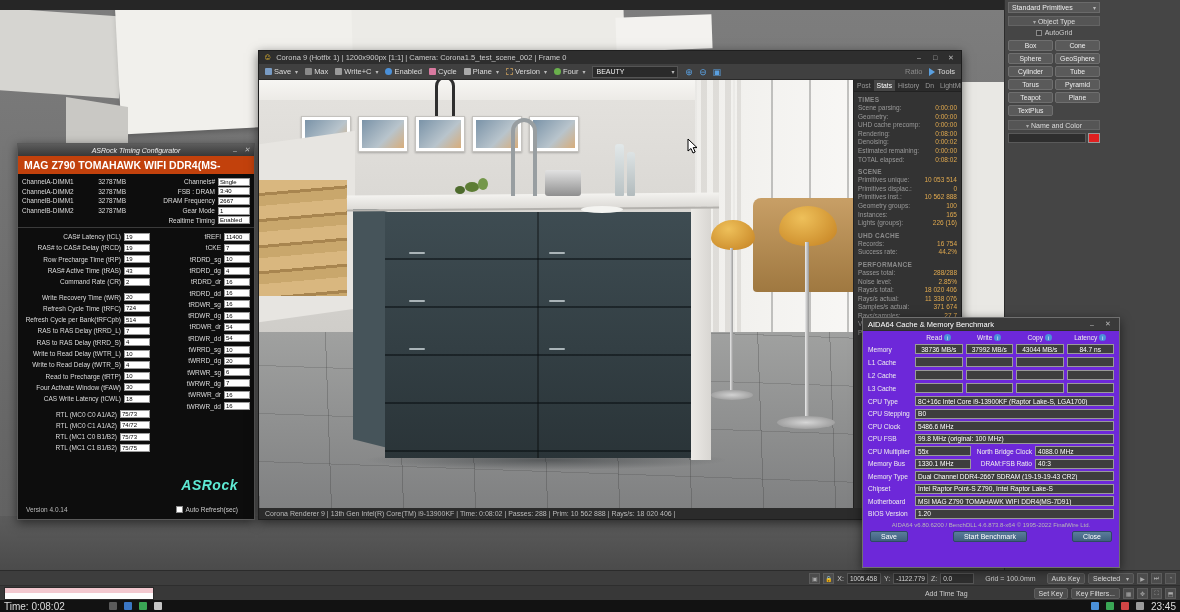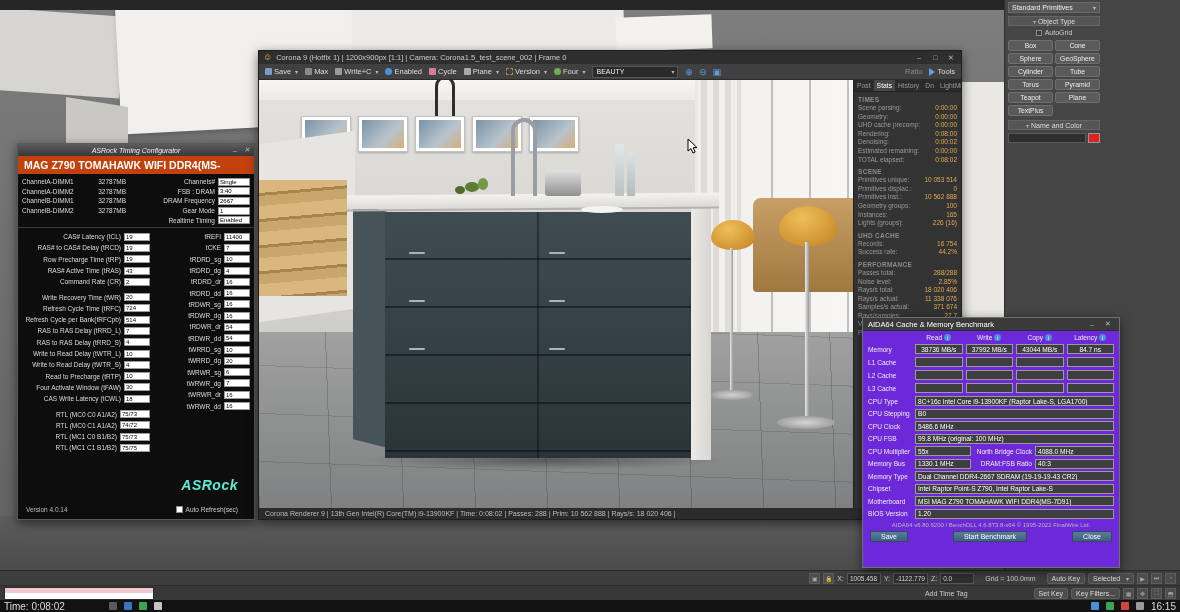--- a/index.html
+++ b/index.html
@@ -263,21 +263,21 @@
     <span style="width:30px;"></span>
     <span class="tb-sq" style="background:#5a5a5a;"></span>
     <span class="tb-sq" style="background:#3a76c4;"></span>
     <span class="tb-sq" style="background:#3aa655;"></span>
     <span class="tb-sq" style="background:#c4c4c4;"></span>
     <span class="spacer"></span>
     <span class="tb-sq" style="background:#4a90d9;"></span>
     <span class="tb-sq" style="background:#3aa655;"></span>
     <span class="tb-sq" style="background:#d04545;"></span>
     <span class="tb-sq" style="background:#9a9a9a;"></span>
-    <span>16:15</span>
+    <span>23:45</span>
   </div>
 
   <div class="win asrock">
     <div class="a-title">
       <span>ASRock Timing Configurator</span>
       <span class="a-ctrls">
         <span class="wbtn">–</span>
         <span class="wbtn">✕</span>
       </span>
     </div>

